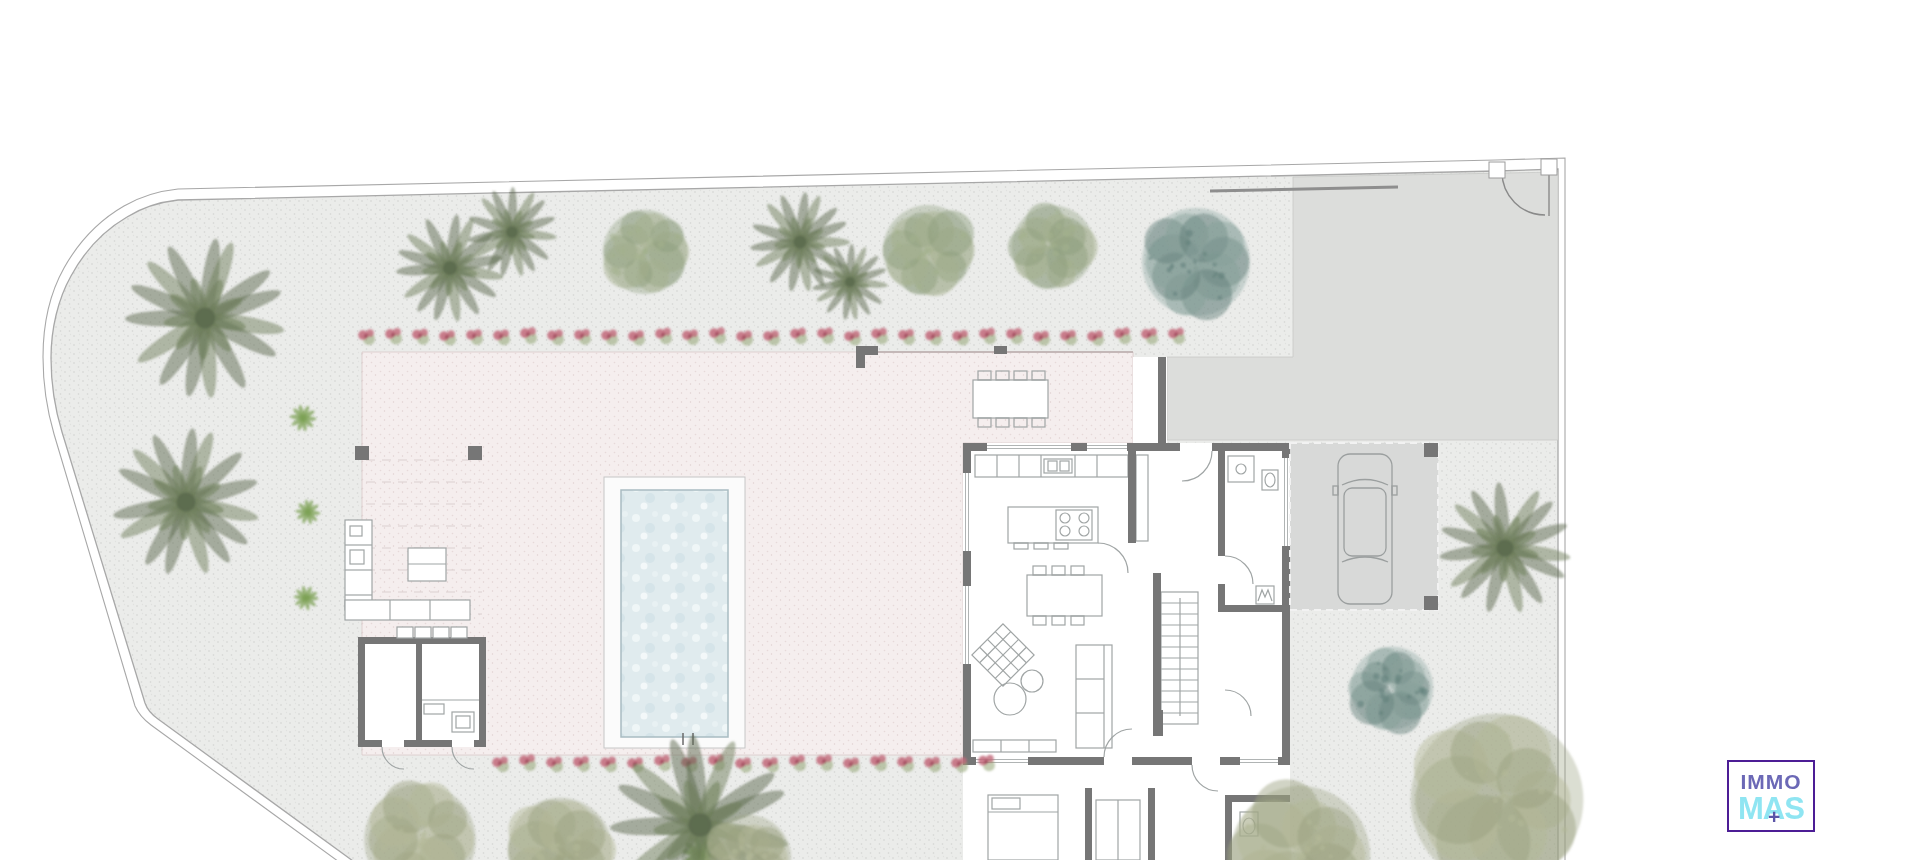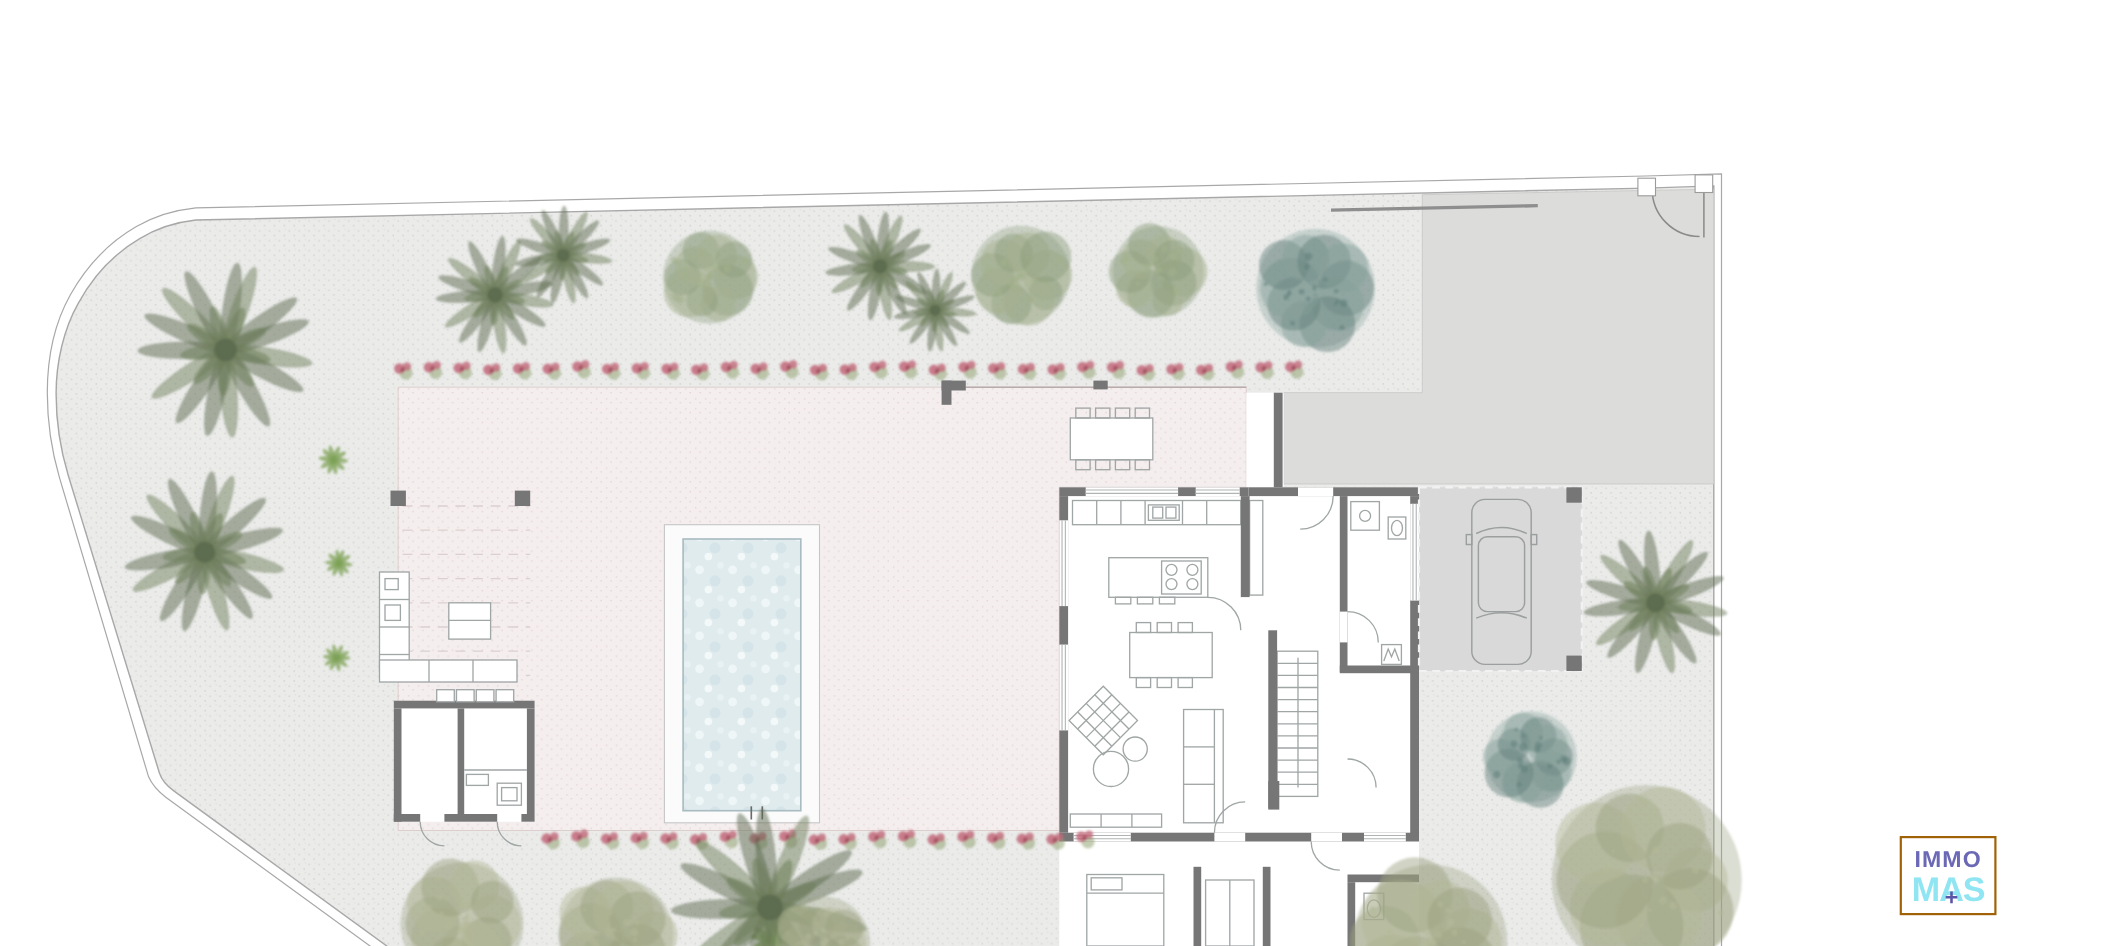--- a/index.html
+++ b/index.html
@@ -1,19 +1,19 @@
 <!DOCTYPE html>
 <html><head>
 <meta charset="utf-8">
 <style>
   html,body{margin:0;padding:0;background:#ffffff;}
   .stage{position:relative;width:1920px;height:860px;background:#ffffff;overflow:hidden;
          font-family:"Liberation Sans",sans-serif;}
   .stage svg{position:absolute;left:0;top:0;}
-  .logo{position:absolute;left:1727px;top:760px;width:88px;height:72px;border:2px solid #a16207;
+  .logo{position:absolute;left:1727px;top:760px;width:88px;height:72px;border:2px solid #4c1d95;
         background:#ffffff;box-sizing:border-box;text-align:center;font-weight:700;}
   .logo .l1{margin-top:9px;font-size:21px;line-height:1;letter-spacing:1px;color:#6b68b6;}
   .logo .l2{position:relative;font-size:31px;line-height:1;letter-spacing:-1px;color:#8fe5f2;margin-top:1px;}
   .logo .plus{position:absolute;left:39px;top:13px;font-size:21px;color:#5b55a8;letter-spacing:0;}
 </style>
 </head>
 <body>
 
 <div class="stage">
 <svg id="plan" width="1920" height="860" viewBox="0 0 1920 860">

